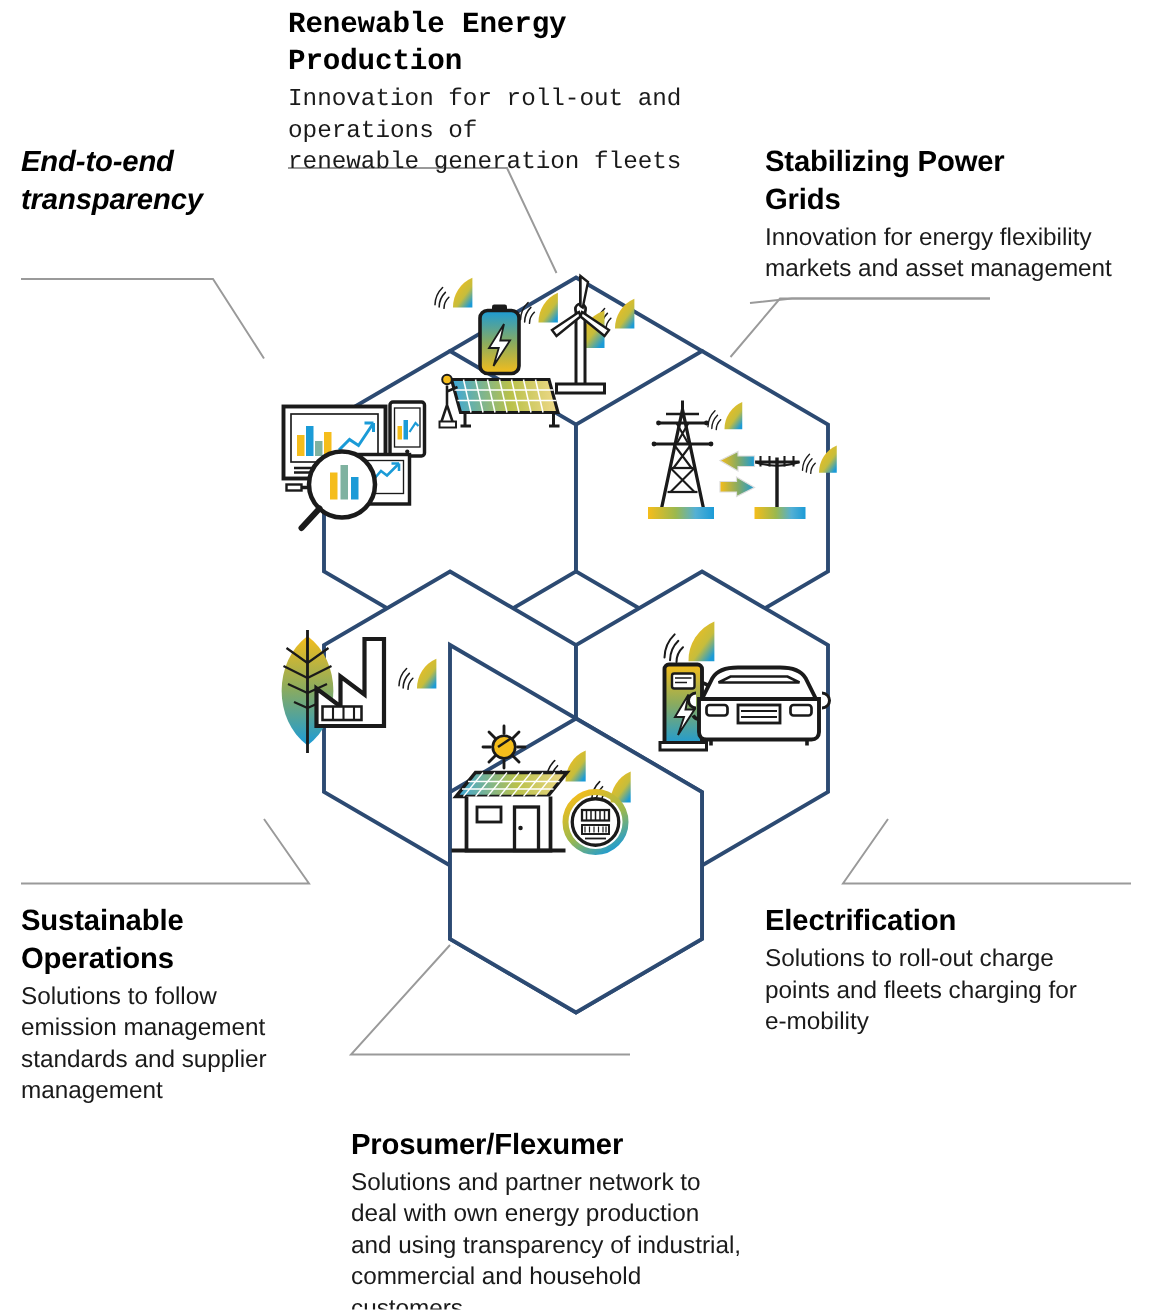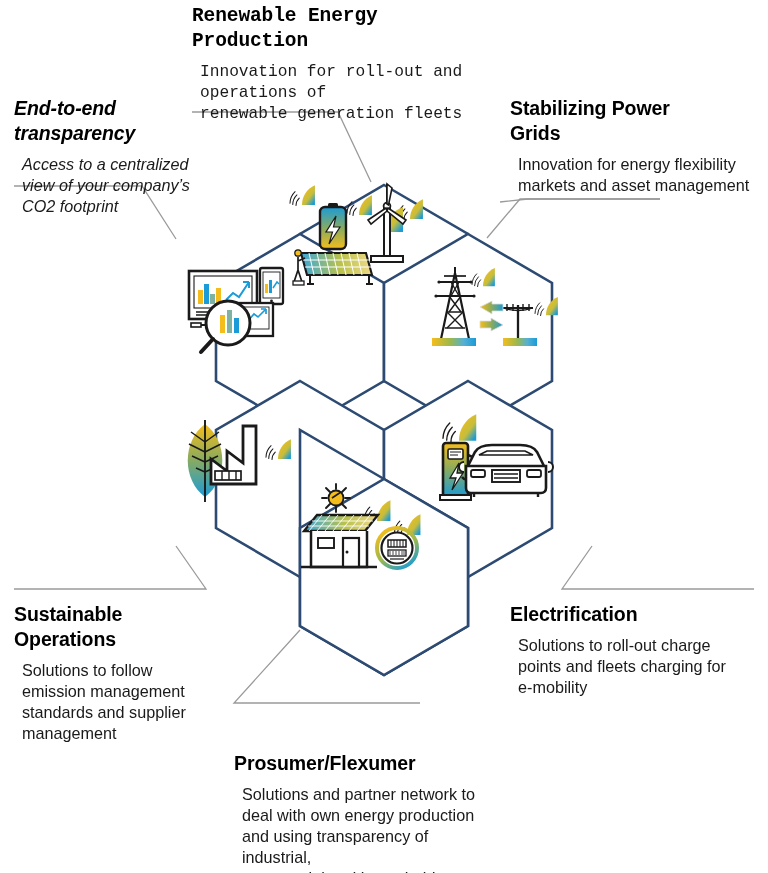--- a/index.html
+++ b/index.html
@@ -32,21 +32,21 @@
     line-height: 1.28;
     color: #000000;
     letter-spacing: -0.1px;
     margin: 0 0 2px 0;
     white-space: pre-line;
   }
   .callout .body {
     font-size: 16.2px;
     line-height: 1.3;
     color: #1a1a1a;
-    margin: 8px;
+    margin: 0;
     white-space: pre-line;
   }
 
   #co-renewable { left: 192px; top: 4px;  width: 300px; font-family: Liberation Mono, monospace; }
   #co-e2e       { left: 14px;  top: 96px; width: 196px; font-style: italic; }
   #co-grids     { left: 510px; top: 96px; width: 250px; }
   #co-sustain   { left: 14px;  top: 602px;width: 200px; }
   #co-electro   { left: 510px; top: 602px;width: 250px; }
   #co-prosumer  { left: 234px; top: 751px;width: 268px; }
 </style>
@@ -388,23 +388,20 @@
   <div class="callout" id="co-renewable">
     <p class="title">Renewable Energy
 Production</p>
     <p class="body">Innovation for roll-out and operations of
 renewable generation fleets</p>
   </div>
 
   <div class="callout" id="co-e2e">
     <p class="title">End-to-end
 transparency</p>
-    <p class="body">Access to a centralized
-view of your company’s
-CO2 footprint</p>
   </div>
 
   <div class="callout" id="co-sustain">
     <p class="title">Sustainable
 Operations</p>
     <p class="body">Solutions to follow
 emission management
 standards and supplier
 management</p>
   </div>

